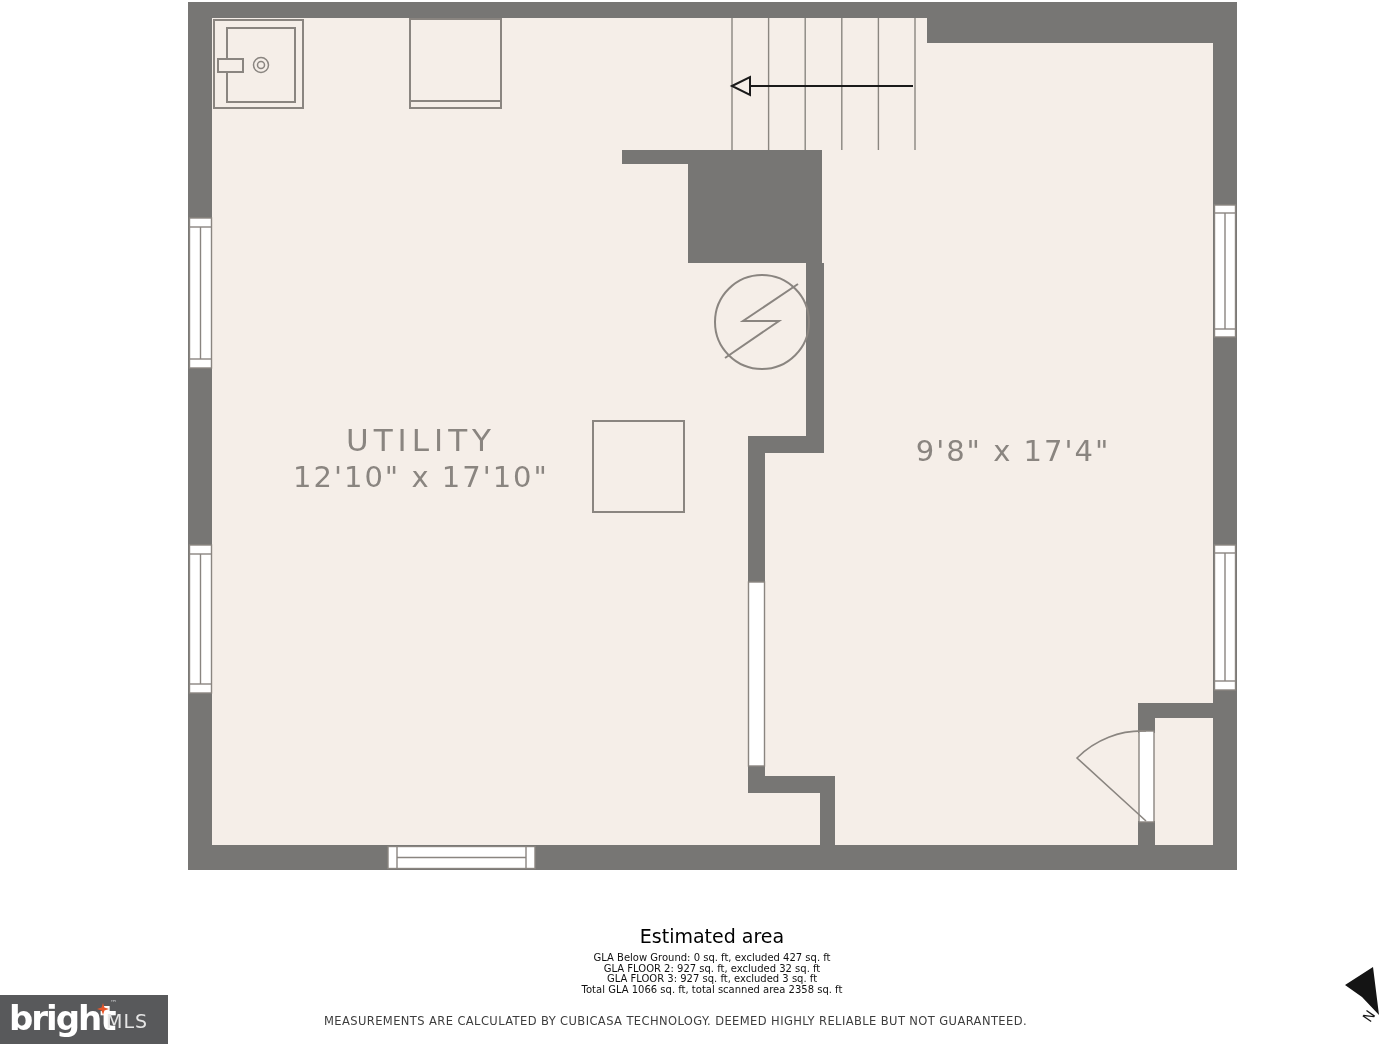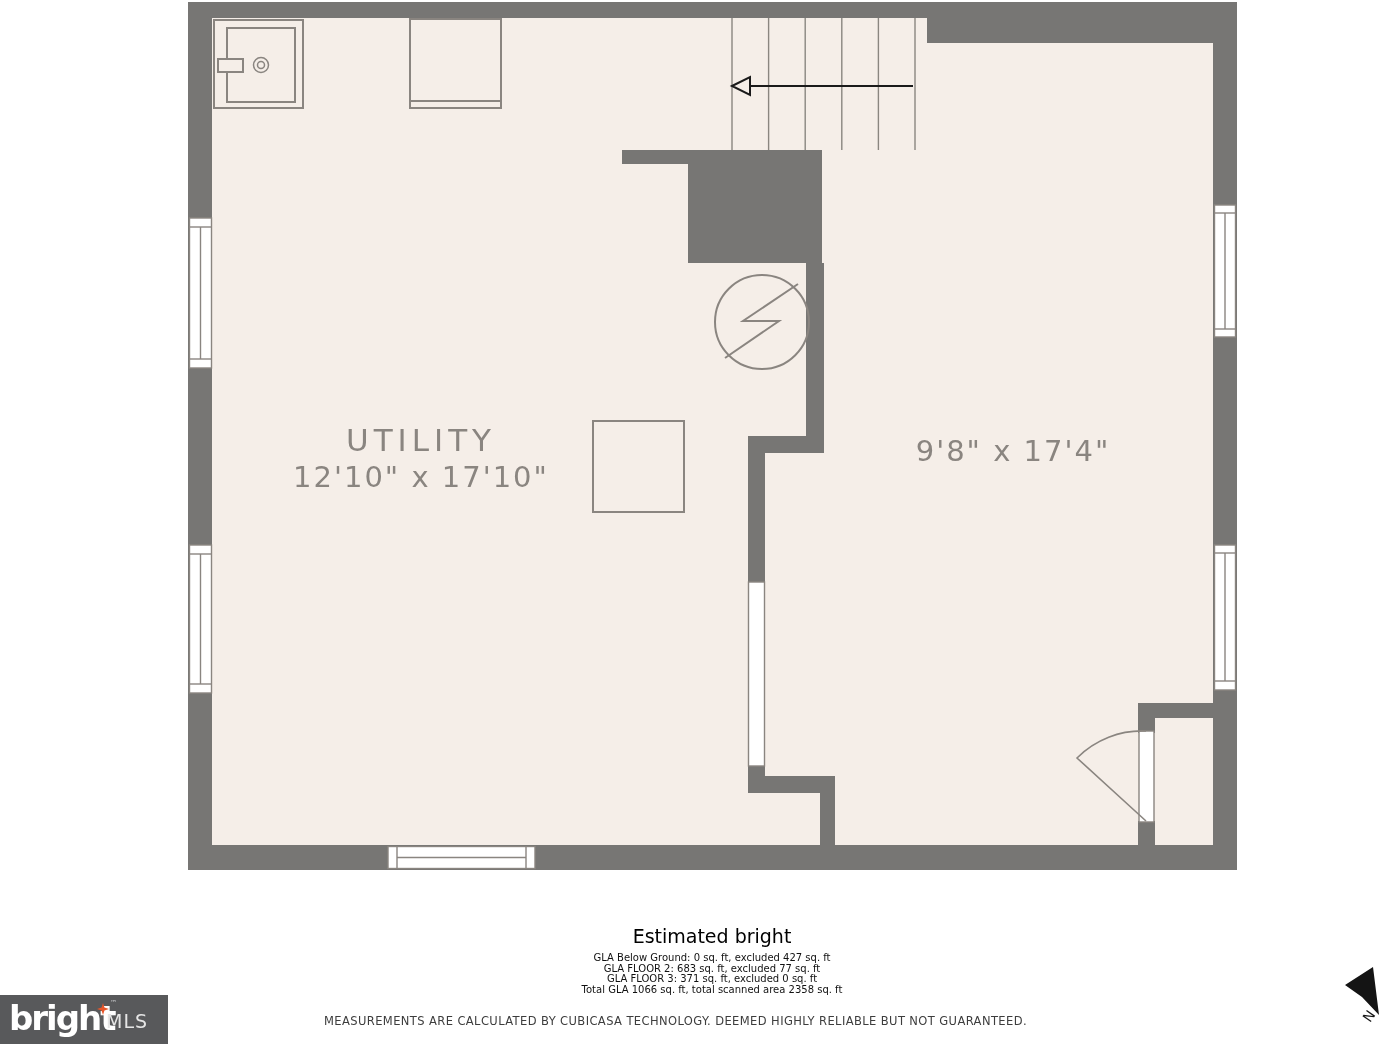--- a/index.html
+++ b/index.html
@@ -129,24 +129,24 @@
 
   <div class="overlay room-label" style="left:246px;top:421px;width:350px;">
     <div class="room-name">UTILITY</div>
     <div class="room-dims">12'10" x 17'10"</div>
   </div>
   <div class="overlay room-label" style="left:838px;top:433px;width:350px;">
     <div class="room-dims">9'8" x 17'4"</div>
   </div>
 
   <div class="overlay areas" style="left:512px;top:924px;width:400px;">
-    <div class="areas-title">Estimated bright</div>
+    <div class="areas-title">Estimated area</div>
     <div class="areas-line">GLA Below Ground: 0 sq. ft, excluded 427 sq. ft</div>
-    <div class="areas-line">GLA FLOOR 2: 683 sq. ft, excluded 77 sq. ft</div>
-    <div class="areas-line">GLA FLOOR 3: 371 sq. ft, excluded 0 sq. ft</div>
+    <div class="areas-line">GLA FLOOR 2: 927 sq. ft, excluded 32 sq. ft</div>
+    <div class="areas-line">GLA FLOOR 3: 927 sq. ft, excluded 3 sq. ft</div>
     <div class="areas-line">Total GLA 1066 sq. ft, total scanned area 2358 sq. ft</div>
   </div>
 
   <div class="overlay disclaimer" style="left:324px;top:1014px;width:780px;">MEASUREMENTS ARE CALCULATED BY CUBICASA TECHNOLOGY. DEEMED HIGHLY RELIABLE BUT NOT GUARANTEED.</div>
 
   <div class="overlay logo">
     <span class="logo-brand">bright</span>
     <svg class="logo-star" viewBox="0 0 10 10">
       <path d="M5 0 L6.2 3.8 L10 5 L6.2 6.2 L5 10 L3.8 6.2 L0 5 L3.8 3.8 Z" fill="#e8562a"></path>
     </svg>

